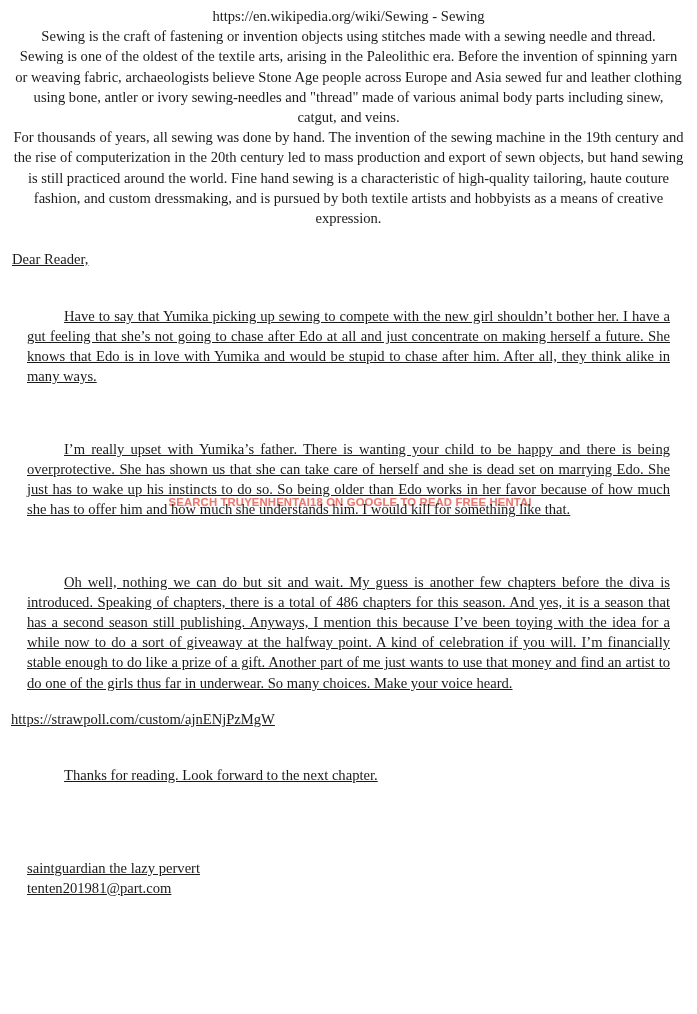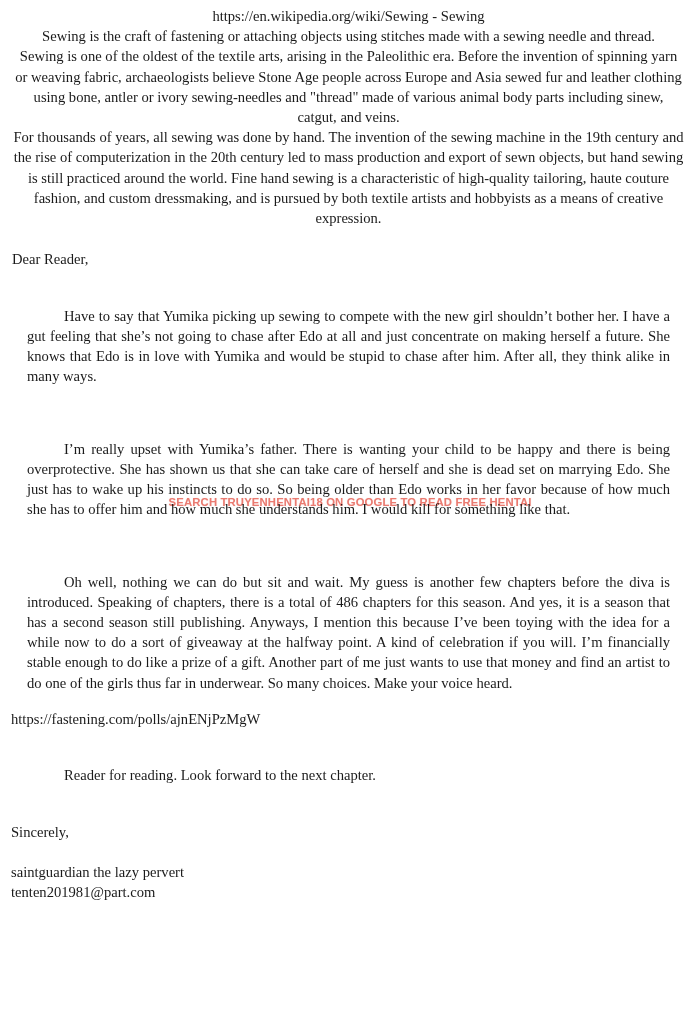--- a/index.html
+++ b/index.html
@@ -42,20 +42,21 @@
     padding: 0 2px;
   }
 
   
   .letter {
     margin-top: 21px;
     font-size: 14.6px;
     line-height: 1.385;
     text-align: justify;
     text-justify: inter-word;
+    text-decoration: underline;
   }
   .salutation {
     margin: 0 0 0 1px;
   }
   .letter-para {
     margin: 16px;
     text-indent: 37px;
     text-align: justify;
   }
   .spacer-line {
@@ -66,21 +67,21 @@
     margin: 0;
     text-indent: 0;
     text-align: left;
   }
   .closing {
     margin: 0;
     text-align: left;
     text-indent: 0;
   }
   .signature-block {
-    margin: 0;
+    margin: 16px;
     text-align: left;
   }
   .signature-line {
     display: block;
   }
 
   
   .watermark {
     position: absolute;
     left: 137px;
@@ -100,50 +101,49 @@
     text-shadow: 0 0 1px rgba(226, 72, 58, 0.35);
   }
 </style>
 </head>
 <body>
 
 <div class="page">
 
   <div class="wiki-block">
     <span class="wiki-source">https://en.wikipedia.org/wiki/Sewing - Sewing</span>
-    <span class="wiki-para">Sewing is the craft of fastening or attaching objects using stitches made with a sewing needle and thread.</span>
+    <span class="wiki-para">Sewing is the craft of fastening or invention objects using stitches made with a sewing needle and thread.</span>
     <span class="wiki-para">Sewing is one of the oldest of the textile arts, arising in the Paleolithic era. Before the invention of spinning yarn or weaving fabric, archaeologists believe Stone Age people across Europe and Asia sewed fur and leather clothing using bone, antler or ivory sewing-needles and "thread" made of various animal body parts including sinew, catgut, and veins.</span>
     <span class="wiki-para">For thousands of years, all sewing was done by hand. The invention of the sewing machine in the 19th century and the rise of computerization in the 20th century led to mass production and export of sewn objects, but hand sewing is still practiced around the world. Fine hand sewing is a characteristic of high-quality tailoring, haute couture fashion, and custom dressmaking, and is pursued by both textile artists and hobbyists as a means of creative expression.</span>
   </div>
 
   <div class="letter">
 
     <p class="salutation">Dear Reader,</p>
 
     <span class="spacer-line"></span>
 
     <p class="letter-para">Have to say that Yumika picking up sewing to compete with the new girl shouldn’t bother her.  I have a gut feeling that she’s not going to chase after Edo at all and just concentrate on making herself a future.  She knows that Edo is in love with Yumika and would be stupid to chase after him.  After all, they think alike in many ways.</p>
 
     <span class="spacer-line"></span>
 
     <p class="letter-para">I’m really upset with Yumika’s father.  There is wanting your child to be happy and there is being overprotective.  She has shown us that she can take care of herself and she is dead set on marrying Edo.  She just has to wake up his instincts to do so.  So being older than Edo works in her favor because of how much she has to offer him and how much she understands him.  I would kill for something like that.</p>
 
     <span class="spacer-line"></span>
 
     <p class="letter-para">Oh well, nothing we can do but sit and wait.  My guess is another few chapters before the diva is introduced.  Speaking of chapters, there is a total of 486 chapters for this season.  And yes, it is a season that has a second season still publishing.  Anyways, I mention this because I’ve been toying with the idea for a while now to do a sort of giveaway at the halfway point.  A kind of celebration if you will.  I’m financially stable enough to do like a prize of a gift.  Another part of me just wants to use that money and find an artist to do one of the girls thus far in underwear.  So many choices.  Make your voice heard.</p>
 
-    <p class="url-line">https://fastening.com/polls/ajnENjPzMgW</p>
+    <p class="url-line">https://strawpoll.com/custom/ajnENjPzMgW</p>
 
     <span class="spacer-line"></span>
 
-    <p class="letter-para">Reader for reading.  Look forward to the next chapter.</p>
+    <p class="letter-para">Thanks for reading.  Look forward to the next chapter.</p>
 
     <span class="spacer-line"></span>
 
-    <p class="closing">Sincerely,</p>
 
     <span class="spacer-line"></span>
 
     <div class="signature-block">
       <span class="signature-line">saintguardian the lazy pervert</span>
       <span class="signature-line">tenten201981@part.com</span>
     </div>
 
   </div>
 

